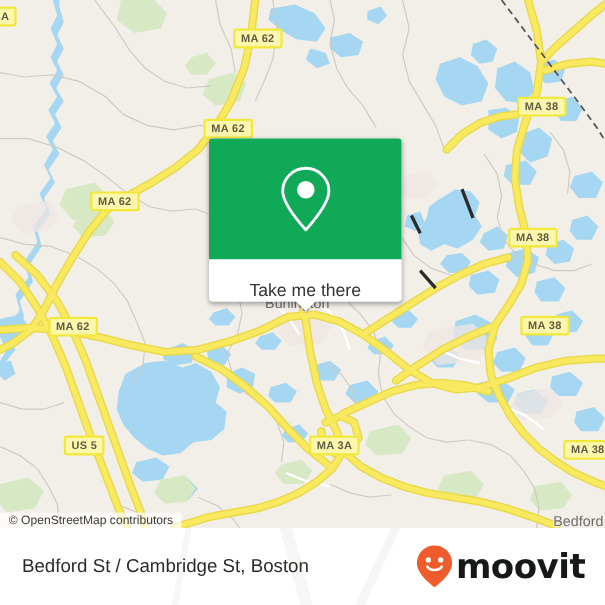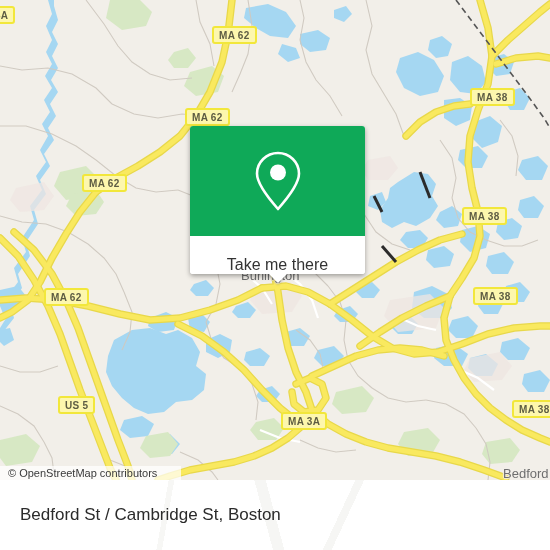--- a/index.html
+++ b/index.html
@@ -53,21 +53,21 @@
       1px 0 1px #f2efe9, -1px 0 1px #f2efe9,
       0 1px 1px #f2efe9, 0 -1px 1px #f2efe9;
   }
 
   
   #attribution {
     position: absolute;
     left: 0;
     top: 466px;
     height: 14px;
-    padding: 1px 24px 2px 8px;
+    padding: 1px 8px 2px 8px;
     background: rgba(255,255,255,0.72);
     color: #3a3a3a;
     font-size: 11px;
     line-height: 13px;
     font-family: "Liberation Sans", sans-serif;
     white-space: nowrap;
   }
 
   
   #popup-card {
@@ -385,21 +385,21 @@
 
     <div class="place-label" style="left:241px; top:268px;">Burlington</div>
     <div class="place-label" style="left:503px; top:466px;">Bedford</div>
 
     <div class="shield" style="left:-12px; top:6px;">3A</div>
     <div class="shield" style="left:212px; top:26px;">MA 62</div>
     <div class="shield" style="left:185px; top:108px;">MA 62</div>
     <div class="shield" style="left:82px; top:174px;">MA 62</div>
     <div class="shield" style="left:44px; top:288px;">MA 62</div>
     <div class="shield" style="left:58px; top:396px;">US 5</div>
-    <div class="shield" style="left:281px; top:412px;">MA 3A</div>
+    <div class="shield" style="left:281px; top:396px;">MA 3A</div>
     <div class="shield" style="left:470px; top:88px;">MA 38</div>
     <div class="shield" style="left:462px; top:207px;">MA 38</div>
     <div class="shield" style="left:473px; top:287px;">MA 38</div>
     <div class="shield" style="left:512px; top:400px;">MA 38</div>
 
     <div id="attribution">© OpenStreetMap contributors</div>
 
     <div id="popup-card">
       <div id="popup-top" style="background:#0fa958;">
         <svg width="52" height="64" viewBox="0 0 52 64">
@@ -409,15 +409,24 @@
       </div>
       <div id="popup-bottom">
         <span id="popup-label">Take me there</span>
         <div id="popup-tail"></div>
       </div>
     </div>
   </div>
 
   <div id="bottom-bar">
     <div id="street-name">Bedford St / Cambridge St, Boston</div>
+    <div id="brand-logo">
+      <svg width="34" height="40" viewBox="0 0 34 40">
+        <path d="M17 1 C8.2 1 1 8.1 1 16.9 C1 26.5 13 36 17 39 C21 36 33 26.5 33 16.9 C33 8.1 25.8 1 17 1 Z" fill="#ef5c2b"></path>
+        <circle cx="11.4" cy="14" r="2.4" fill="#ffffff"></circle>
+        <circle cx="22.6" cy="14" r="2.4" fill="#ffffff"></circle>
+        <path d="M10.5 20.2 C12.6 24.2 21.4 24.2 23.5 20.2" fill="none" stroke="#ffffff" stroke-width="2.4" stroke-linecap="round"></path>
+      </svg>
+      <span id="brand-word">moovit</span>
+    </div>
   </div>
 
 </div>
 
 </body></html>

